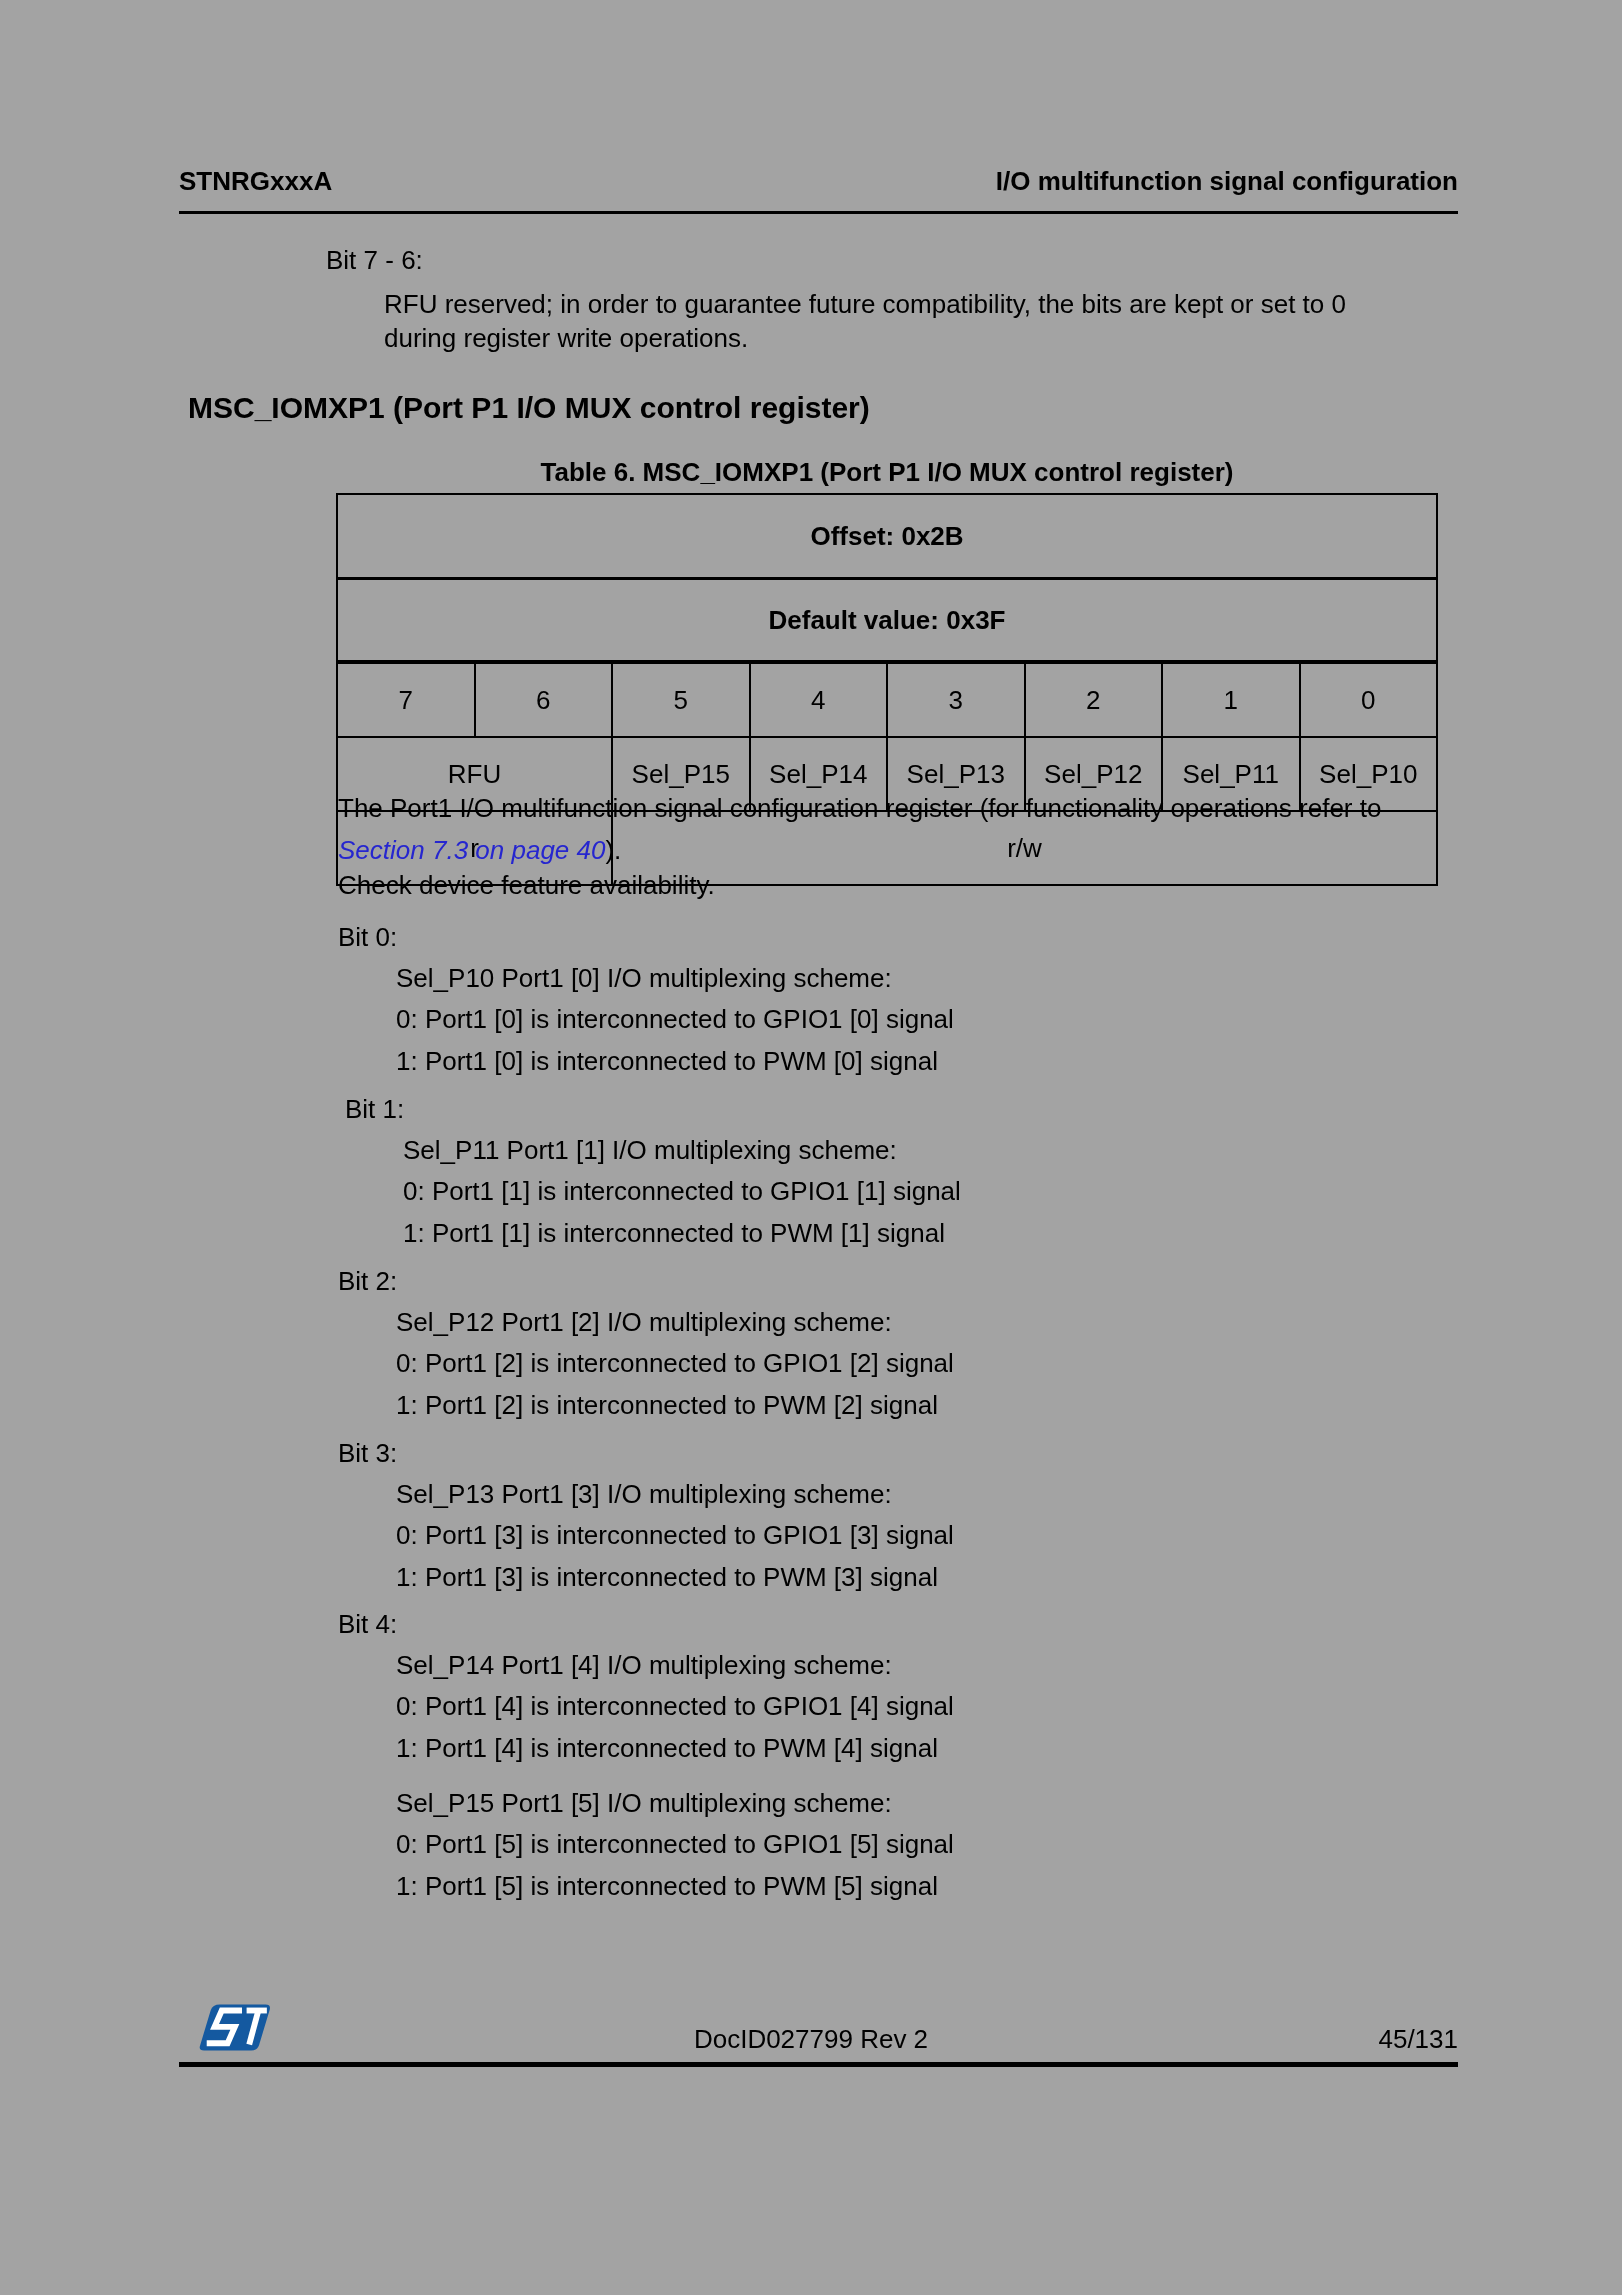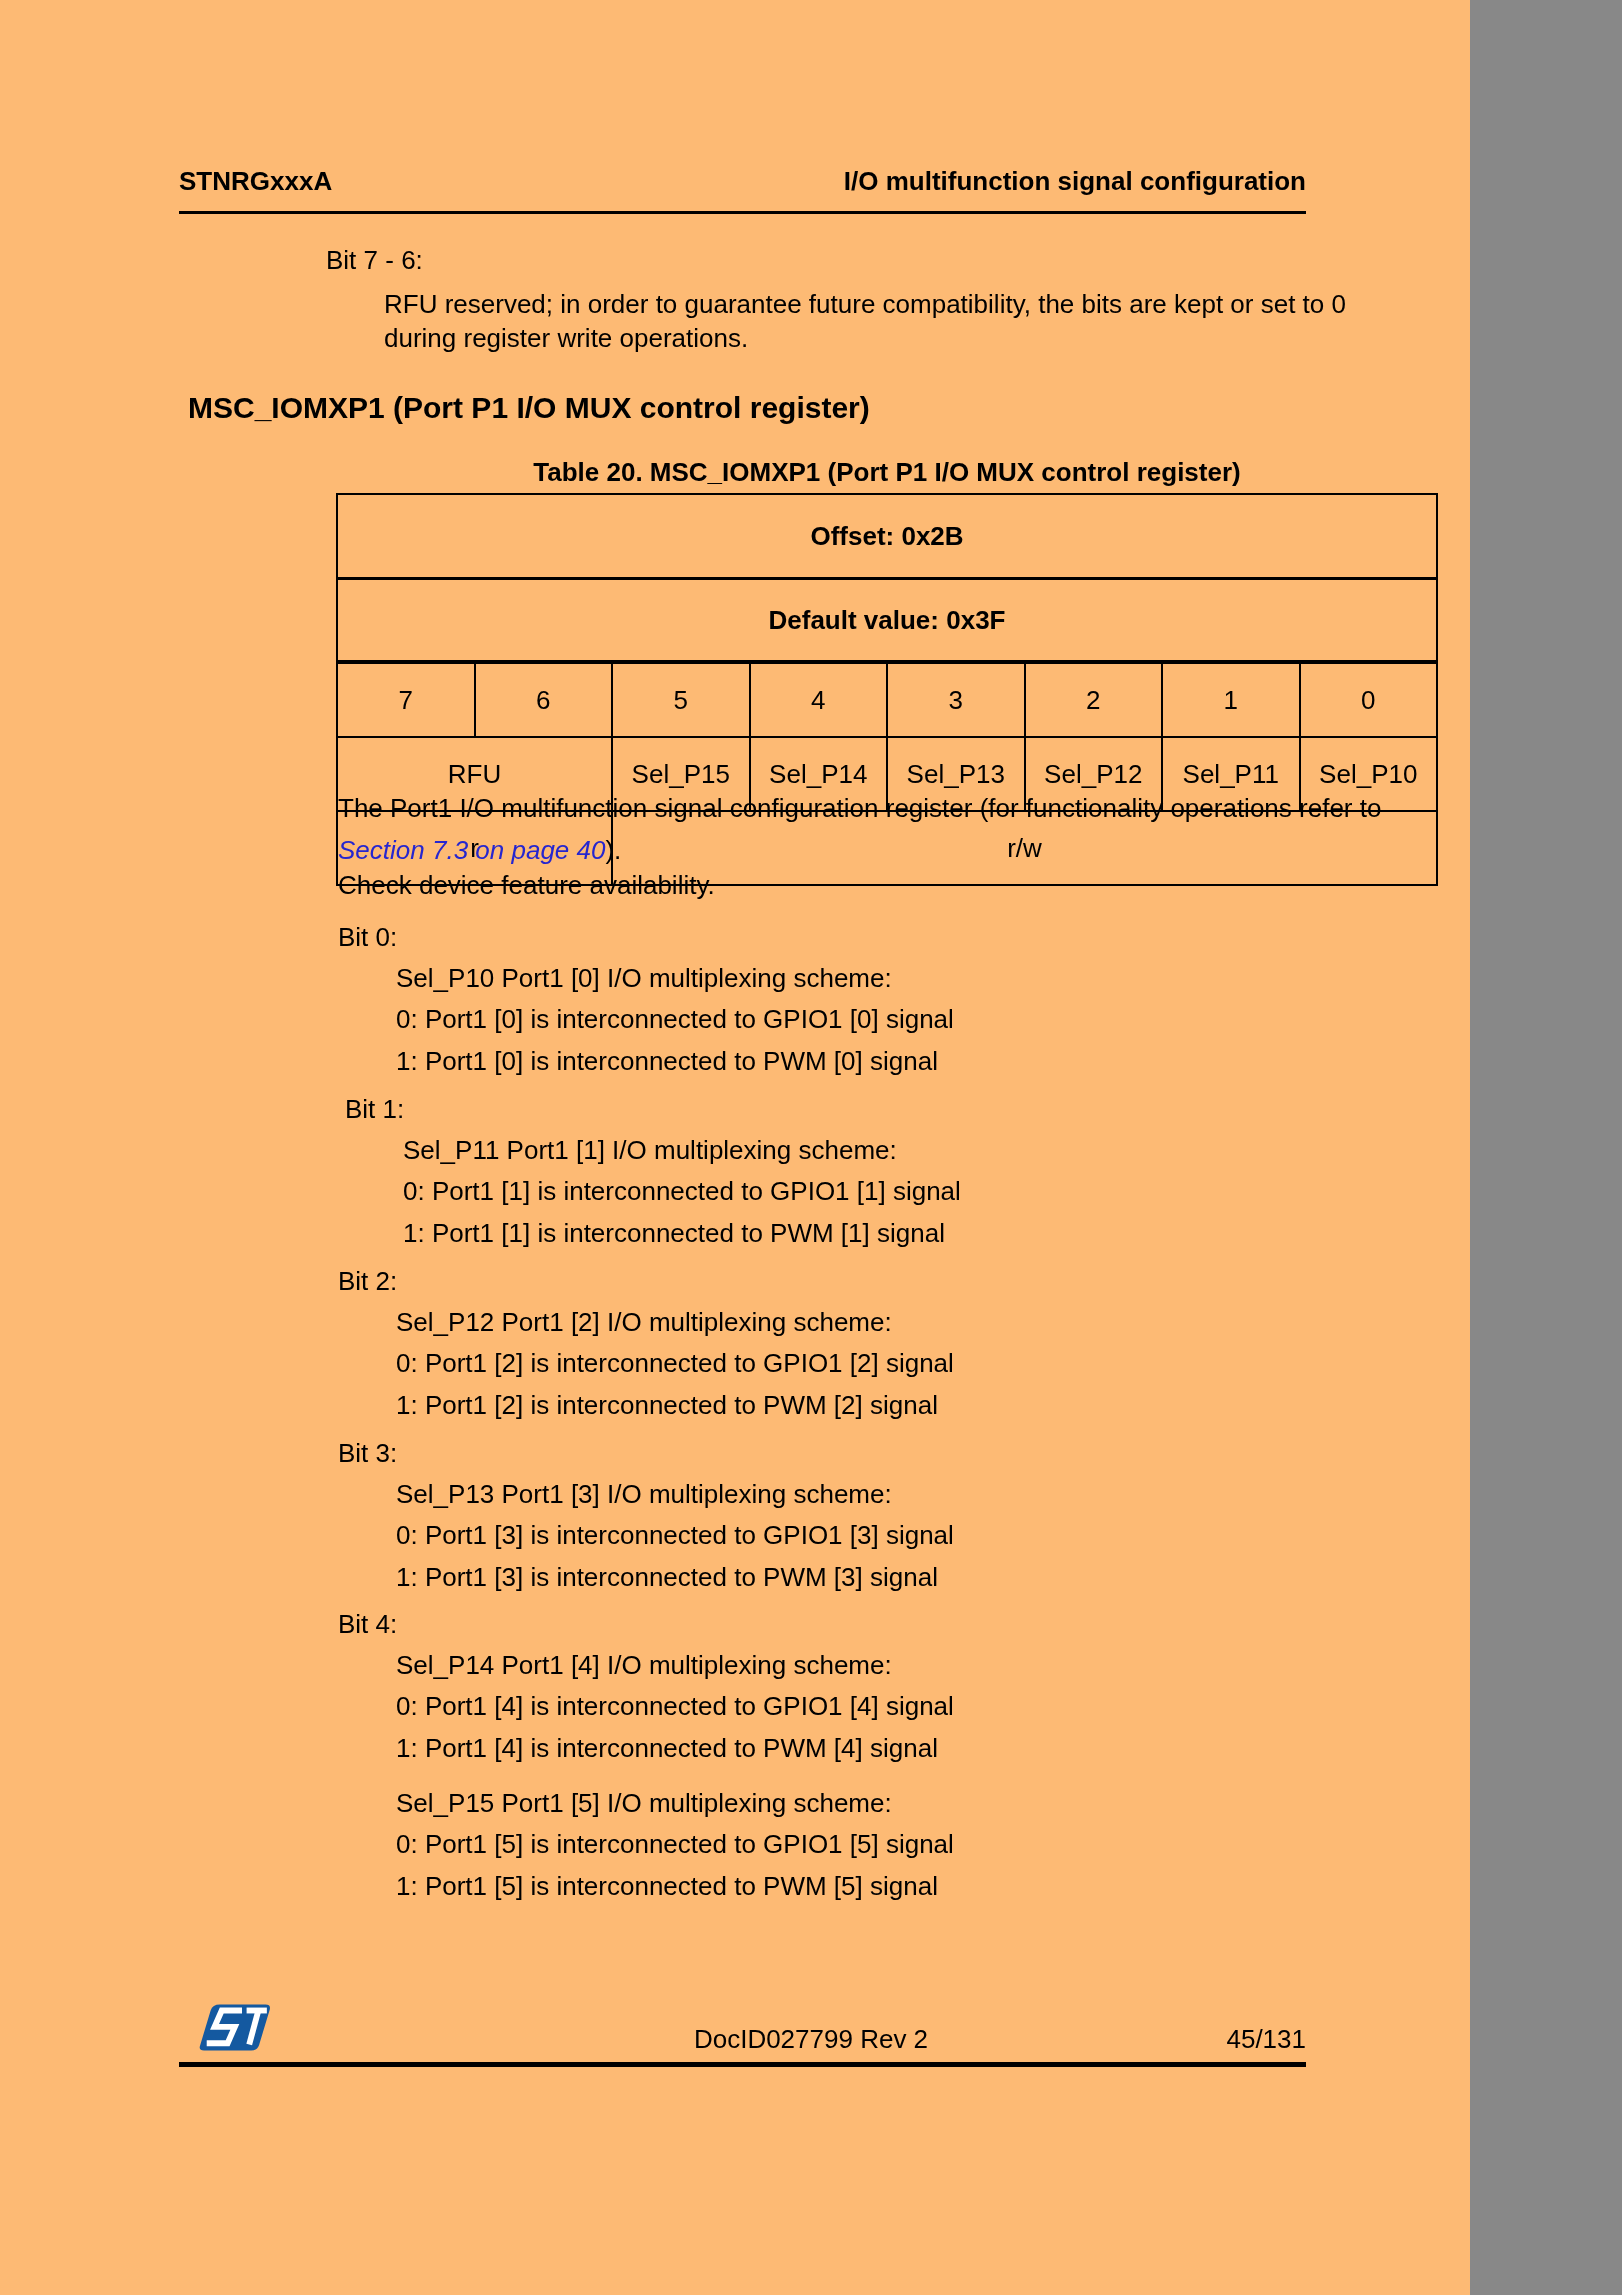--- a/index.html
+++ b/index.html
@@ -1,19 +1,19 @@
 <!DOCTYPE html>
 <html style="font-size:10.5px"><head>
 <meta charset="utf-8">
 <style>
   html,body { margin:0; padding:0; background:#888; }
   #page {
     position:relative;
-    width:1470px; height:2295px;
-    background:#fdba74;
+    width:1622px; height:2295px;
+    background:#a3a3a3;
     font-family:"Liberation Sans", sans-serif;
     color:#000;
     overflow:hidden;
   }
   .abs { position:absolute; }
   .nowrap { white-space:nowrap; }
 
   
   #header {
     top:166px; left:179px; right:164px;
@@ -83,21 +83,21 @@
   <div id="bit76" class="abs">
     <div class="nowrap">Bit 7 - 6:</div>
     <div class="indent">
       <div class="nowrap">RFU reserved; in order to guarantee future compatibility, the bits are kept or set to 0</div>
       <div class="nowrap">during register write operations.</div>
     </div>
   </div>
 
   <div id="section-heading" class="abs nowrap">MSC_IOMXP1 (Port P1 I/O MUX control register)</div>
 
-  <div id="table-caption" class="abs nowrap">Table 20. MSC_IOMXP1 (Port P1 I/O MUX control register)</div>
+  <div id="table-caption" class="abs nowrap">Table 6. MSC_IOMXP1 (Port P1 I/O MUX control register)</div>
 
   <div id="register-table-wrap" class="abs">
     <table class="reg">
       <colgroup>
         <col style="width:12.5%">
           <col style="width:12.5%">
           <col style="width:12.5%">
           <col style="width:12.5%">
         <col style="width:12.5%">
           <col style="width:12.5%">

